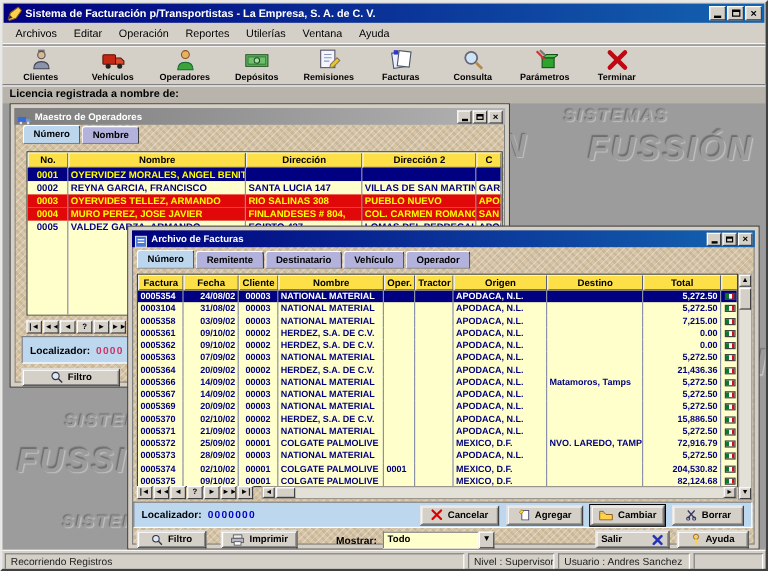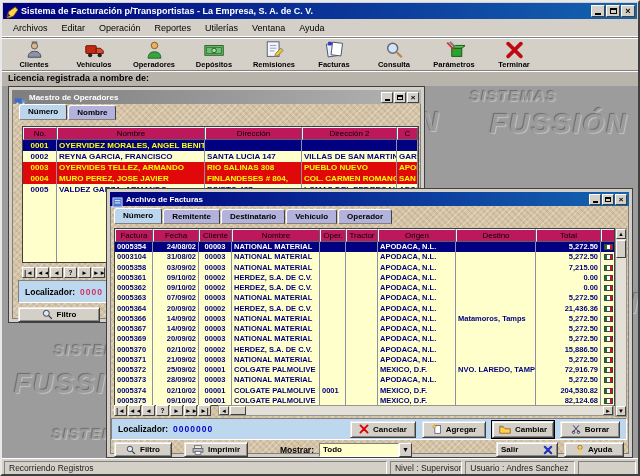--- a/index.html
+++ b/index.html
@@ -40,22 +40,22 @@
   .ctitle{position:absolute;left:0;top:0;right:0;height:14px;display:flex;align-items:center;padding:0 2px;color:#fff;}
   .ctitle.active{background:linear-gradient(90deg,#00007e,#1464b0);}
   .ctitle.inactive{background:linear-gradient(90deg,#7e7e7e,#b2b2b2);}
   .ctitle .ttxt{font-size:8px;font-weight:bold;margin-left:3px;flex:1;white-space:nowrap;overflow:hidden;}
   .tabs{position:absolute;display:flex;gap:1px;z-index:2;}
   .tab{height:15px;padding:2px 8px 0 8px;font-size:8px;font-weight:bold;color:#000;
     border:1px solid;border-color:#fff #404040 #808080 #fff;border-radius:3px 3px 0 0;background:#b2b2dc;}
   .tab.active{background:#bcd6ee;height:16px;margin-top:-1px;}
   .gridbox{position:absolute;border:1px solid #404040;background:#ffffcc;overflow:hidden;}
   .thead{display:flex;}
-  .hcell{height:13px;background:#be185d;border:1px solid;border-color:#eef2f8 #5a6070 #5a6070 #eef2f8;
-    font-size:8px;font-weight:normal;color:#000;text-align:center;overflow:hidden;white-space:nowrap;flex:0 0 auto;line-height:11px;}
+  .hcell{height:13px;background:#fde047;border:1px solid;border-color:#eef2f8 #5a6070 #5a6070 #eef2f8;
+    font-size:8px;font-weight:bold;color:#000;text-align:center;overflow:hidden;white-space:nowrap;flex:0 0 auto;line-height:11px;}
   .trow{display:flex;background:#ffffcc;}
   .tcell{flex:0 0 auto;overflow:hidden;white-space:nowrap;border-right:1px solid #8a90a8;
     font-weight:bold;color:#000080;padding:0 2px;}
   .trow.selected{background:#000080;}
   .trow.selected .tcell{color:#ffffff;}
   .trow.alert{background:#e00808;}
   .trow.alert .tcell{color:#ffff00;}
   .op-row .tcell{font-size:8px;line-height:11px;height:11px;}
   .op-row.selected .tcell{color:#ffff00;}
   .ft-row .tcell{font-size:7.5px;line-height:10.25px;height:10.25px;}

